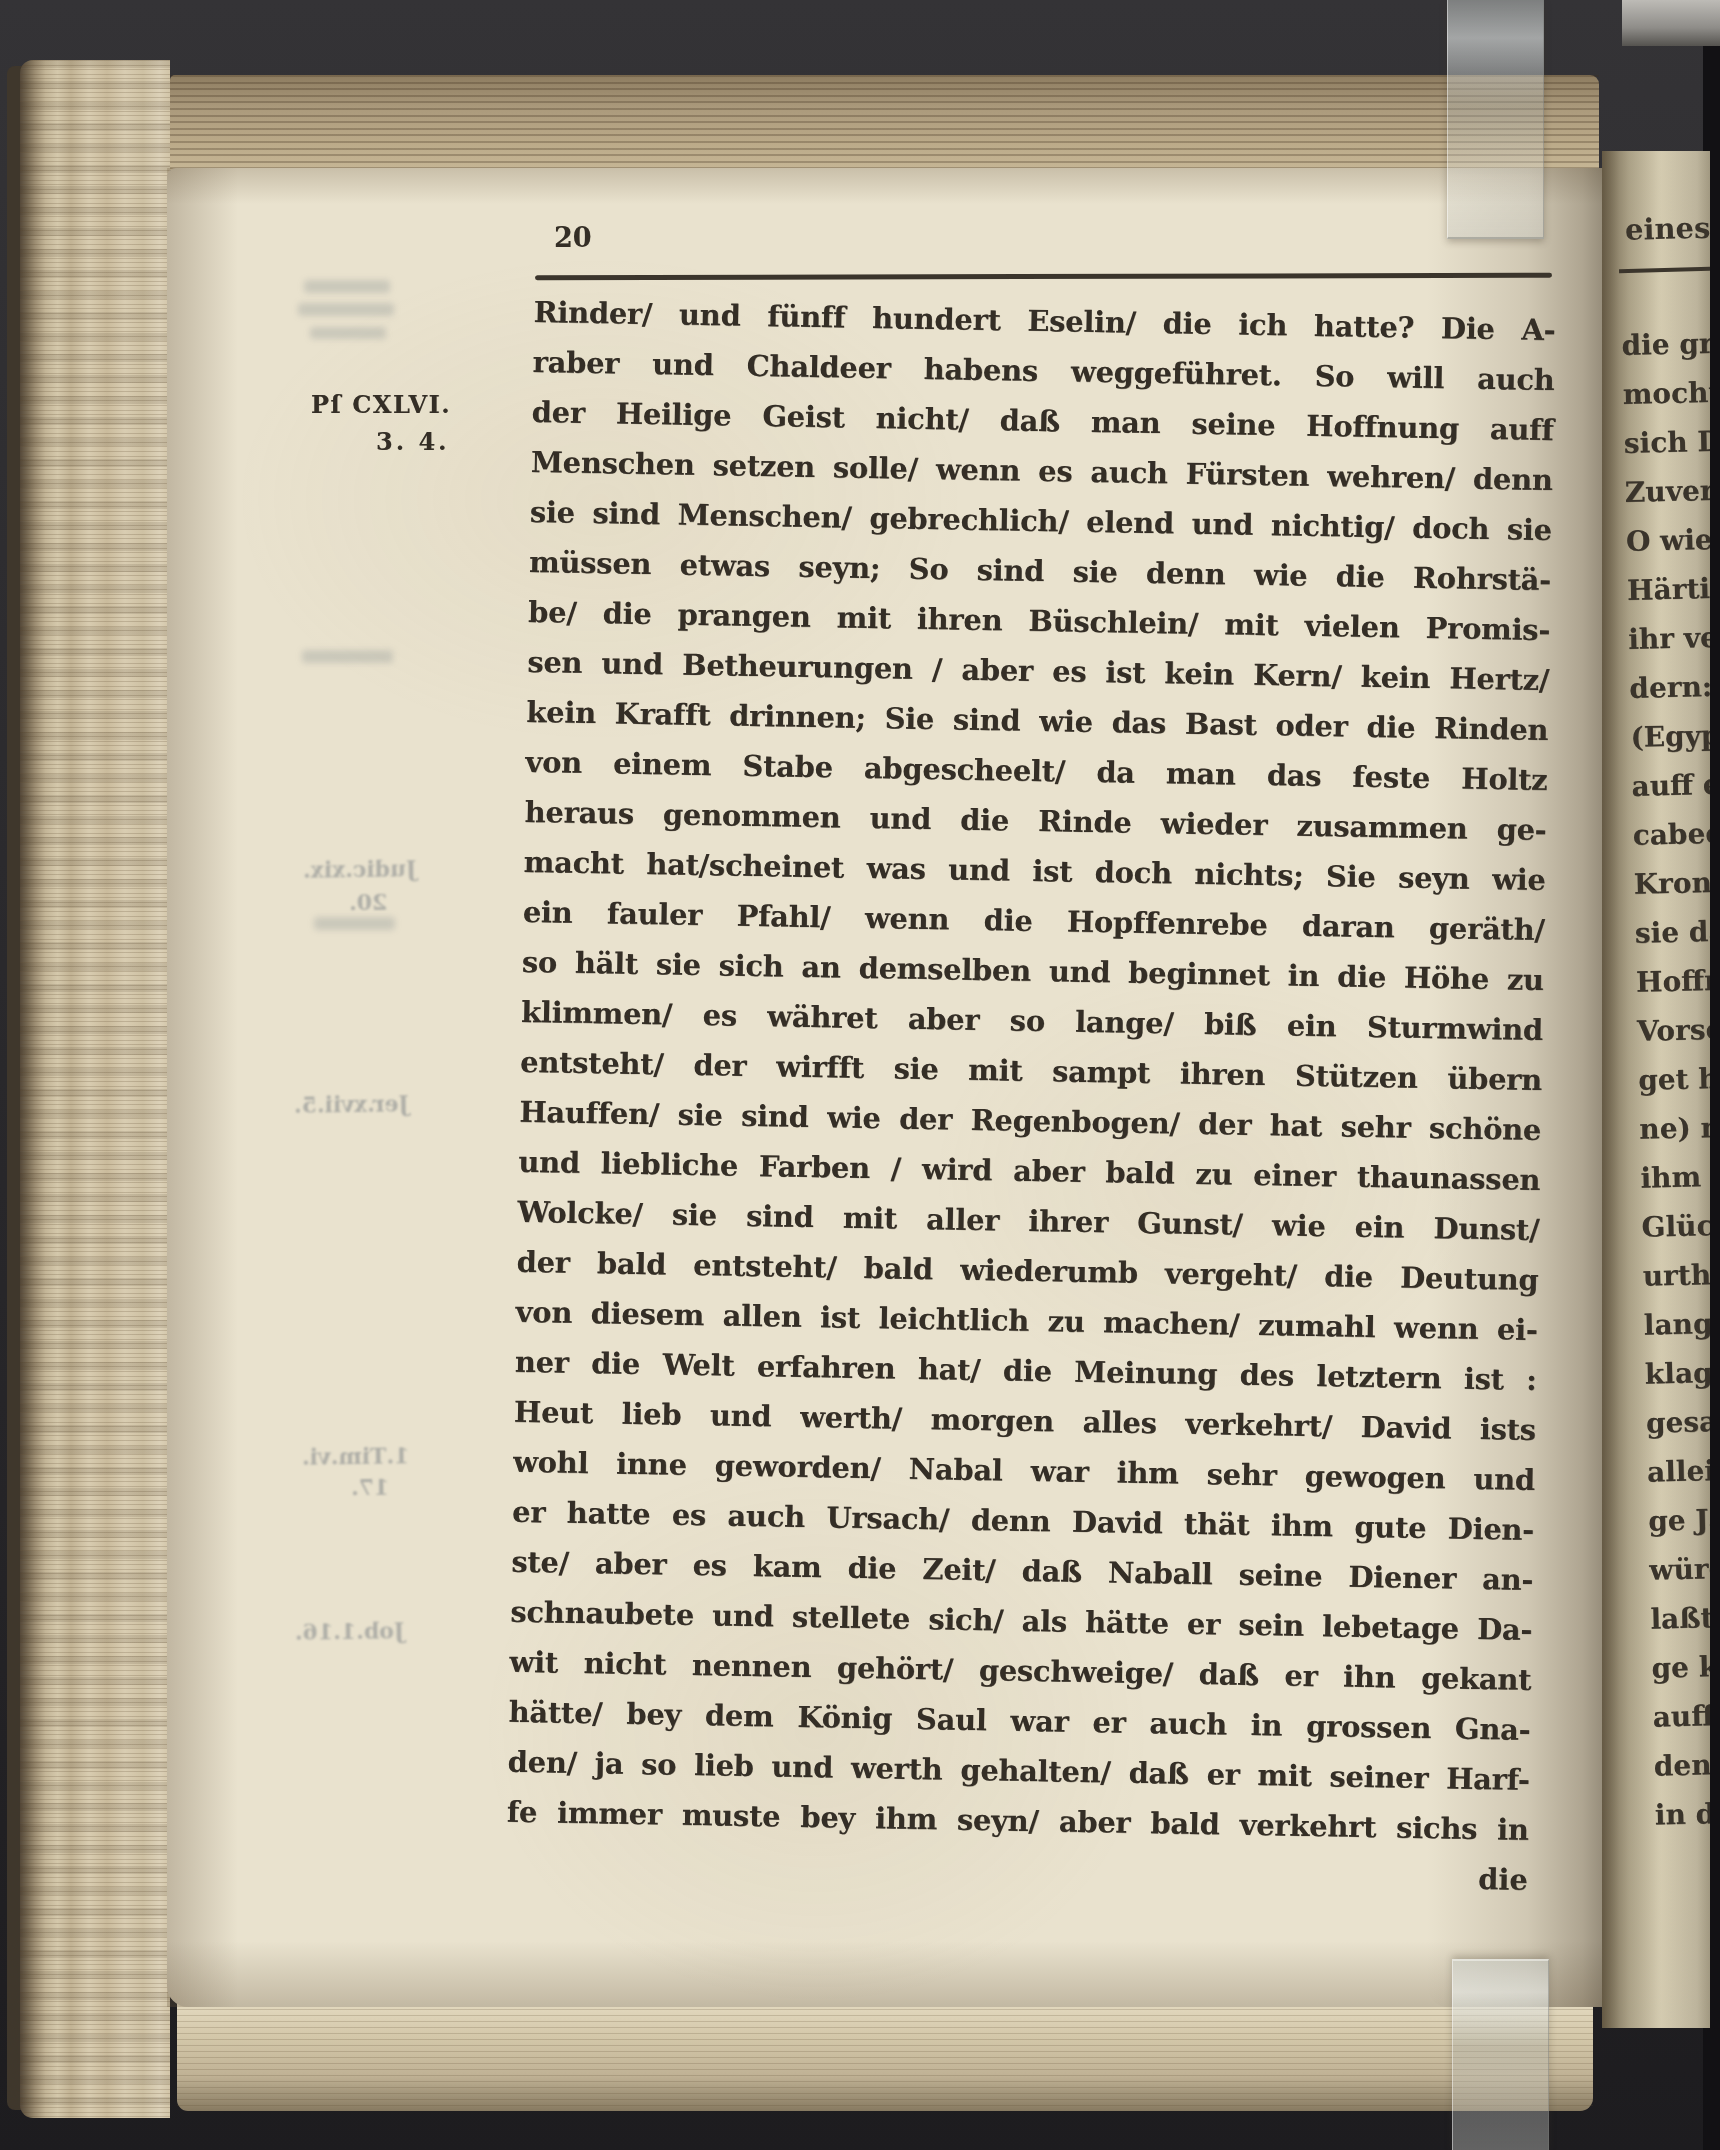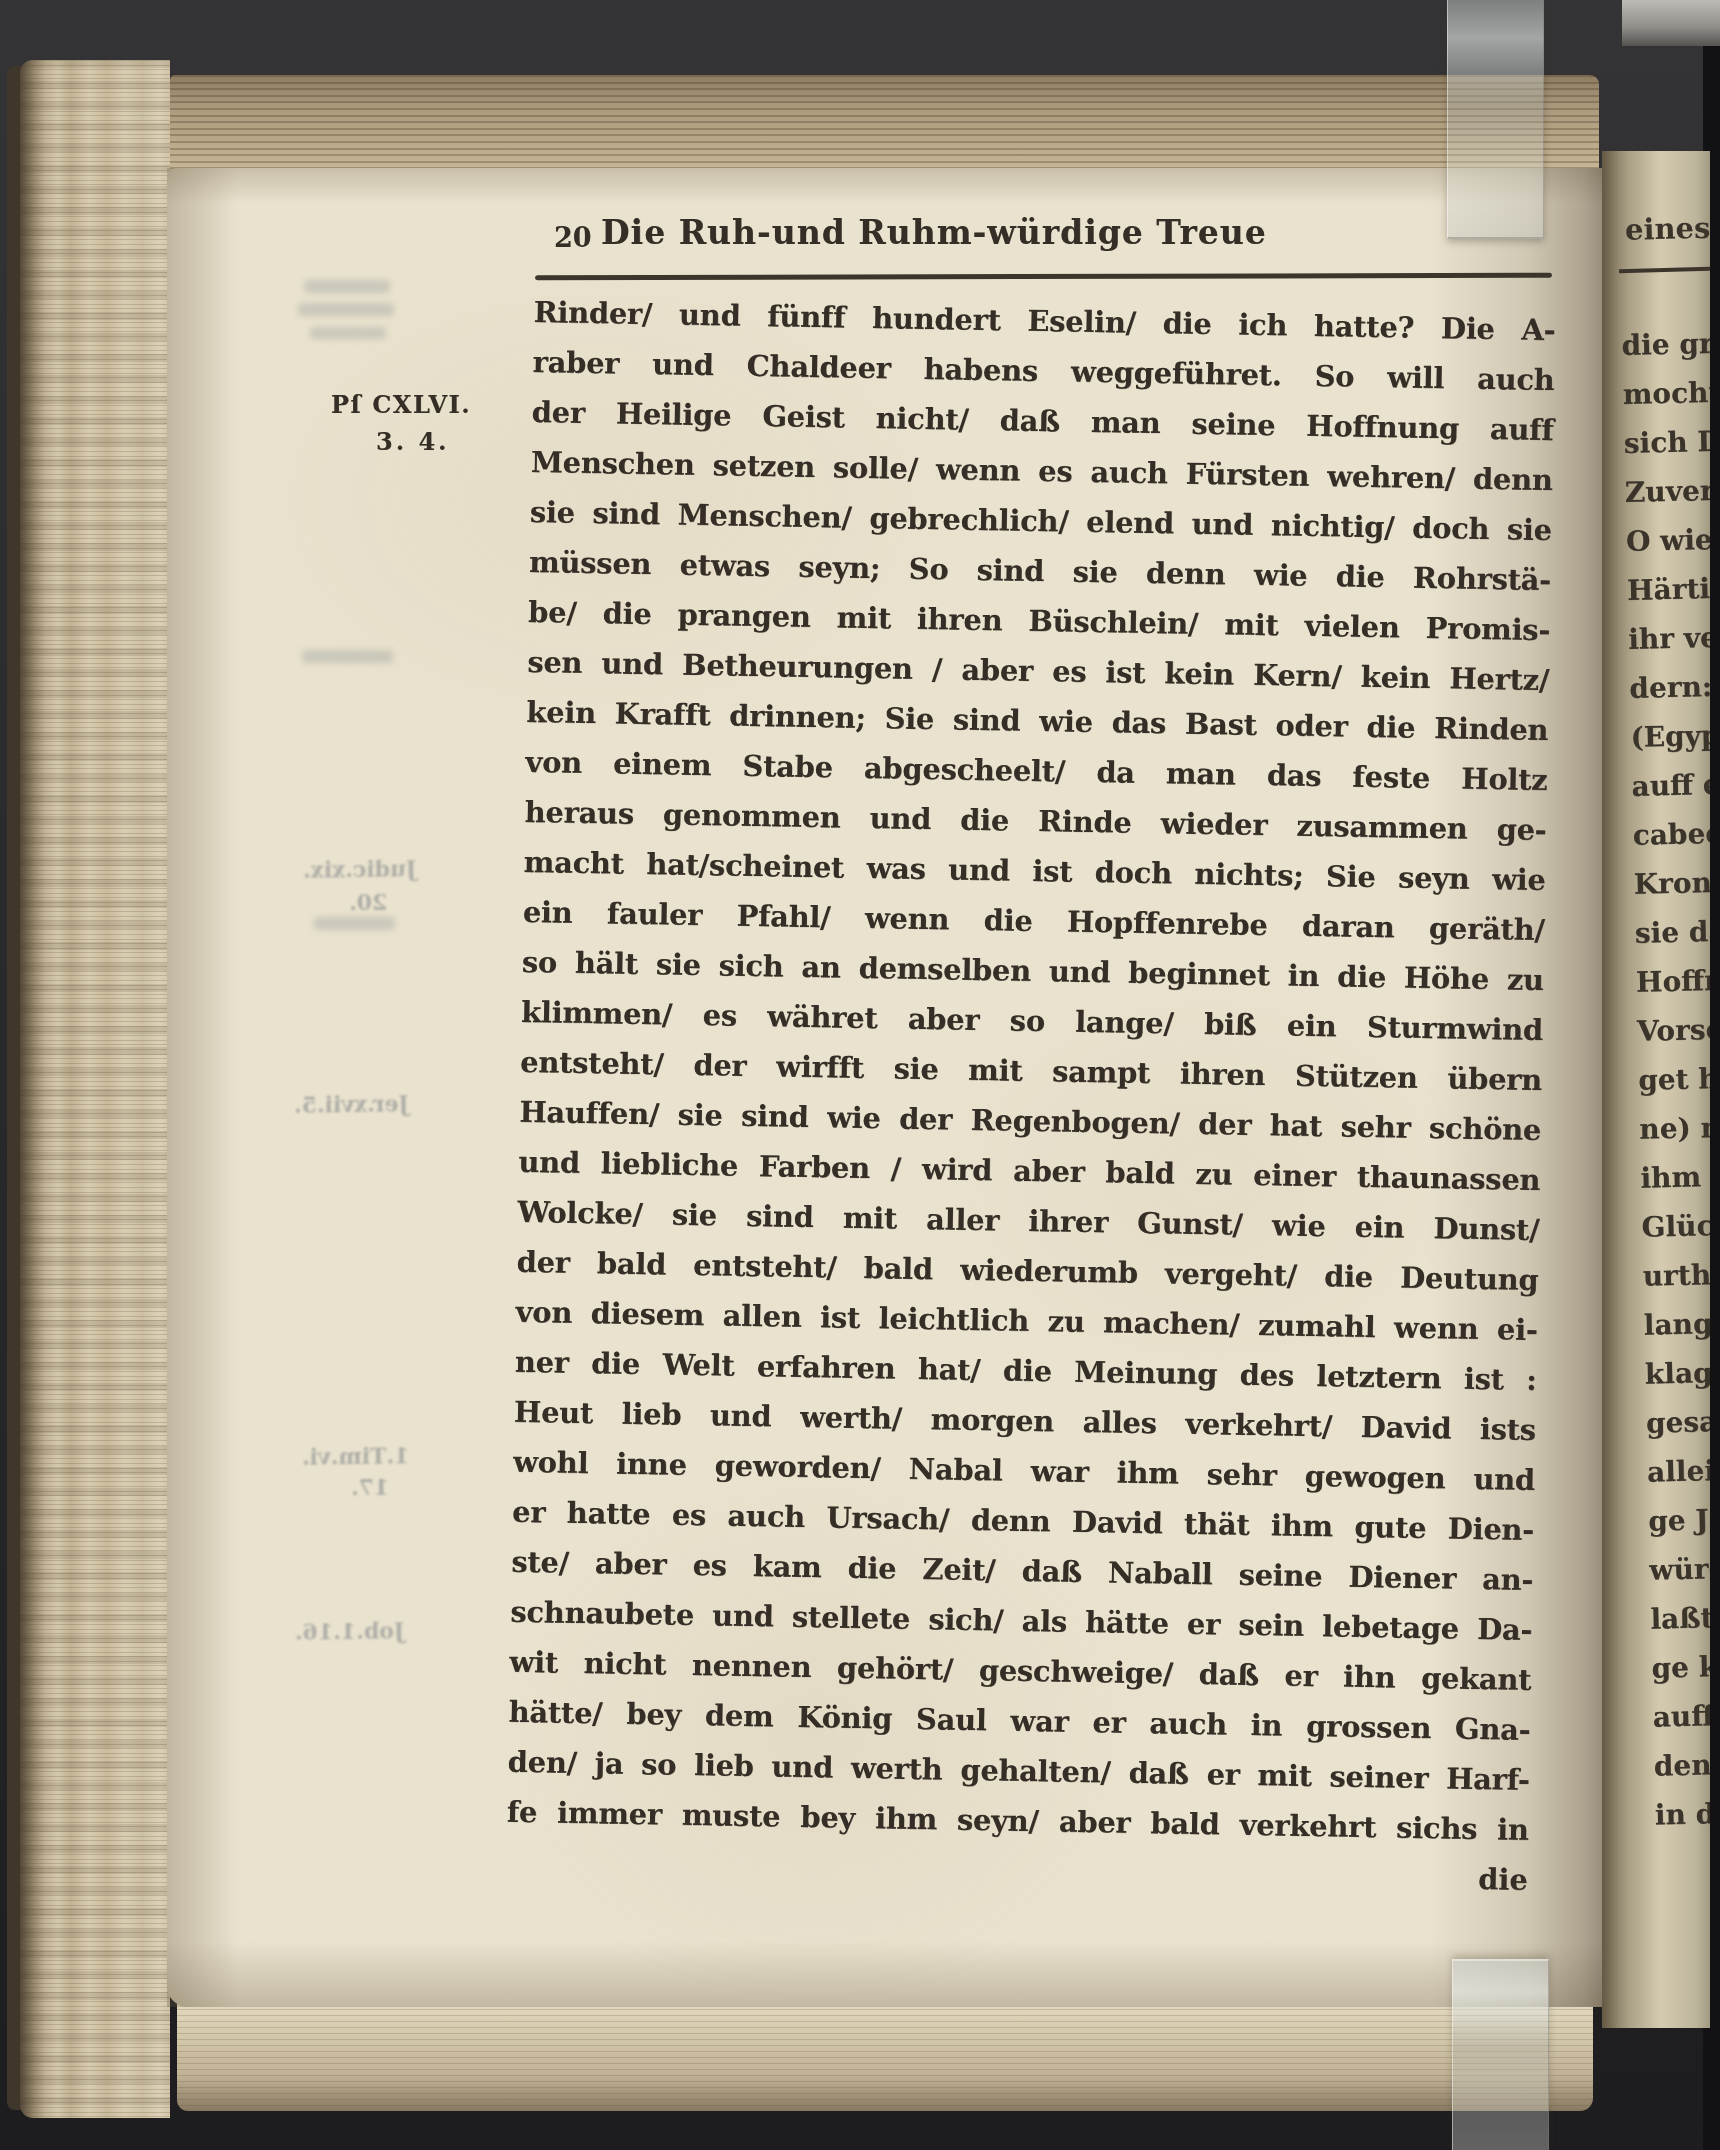--- a/index.html
+++ b/index.html
@@ -41,21 +41,21 @@
   .top-shade{position:absolute;left:0;right:0;top:0;height:36px;
     background:linear-gradient(180deg,rgba(110,92,64,.26),rgba(0,0,0,0));}
   .bottom-shade{position:absolute;left:0;right:0;bottom:0;height:66px;
     background:linear-gradient(0deg,rgba(105,88,62,.30),rgba(0,0,0,0));}
 
   
   .ink{color:#342e26;text-shadow:0.3px 0.3px 0 rgba(52,46,36,.45);}
   .page-number{position:absolute;left:554px;top:222px;font-size:27px;font-weight:700;}
   .running-title{position:absolute;left:601px;top:213px;font-size:33px;font-weight:700;letter-spacing:1px;white-space:nowrap;}
   .header-rule{position:absolute;left:535px;top:274px;width:1017px;height:4.6px;background:#3b352c;border-radius:2.5px;transform:rotate(-.15deg);}
-  .margin-note-1{position:absolute;left:331px;top:390px;font-size:24px;font-weight:700;letter-spacing:1.5px;white-space:nowrap;}
+  .margin-note-1{position:absolute;left:311px;top:390px;font-size:24px;font-weight:700;letter-spacing:1.5px;white-space:nowrap;}
   .margin-note-2{position:absolute;left:376px;top:427px;font-size:24px;font-weight:700;letter-spacing:3px;}
 
   .body-block{position:absolute;left:534px;top:287px;width:1022px;transform:rotate(1.02deg);transform-origin:0 0;}
   .body-line{font-size:29px;line-height:50px;font-weight:700;color:#342e26;
              text-align:justify;text-align-last:justify;letter-spacing:-0.3px;word-spacing:2.5px;
              text-shadow:0.3px 0.3px 0 rgba(52,46,36,.4);}
   .catchword{font-size:29px;line-height:50px;font-weight:700;color:#342e26;text-align:right;
              text-shadow:0.3px 0.3px 0 rgba(52,46,36,.4);}
 
   
@@ -98,21 +98,20 @@
 
   <div class="page-main">
     <div class="grain"></div>
     <div class="left-shade"></div>
     <div class="top-shade"></div>
     <div class="bottom-shade"></div>
     <div class="gutter-shade"></div>
   </div>
 
   <div class="page-number ink">20</div>
-  <div class="running-title ink">Die Ruh-und Ruhm-würdige Treue</div>
   <div class="header-rule"></div>
 
   <div class="margin-note-1 ink">Pſ CXLVI.</div>
   <div class="margin-note-2 ink">3. 4.</div>
 
   <div class="smudge" style="left:304px;top:280px;width:86px;height:13px;"></div>
   <div class="smudge" style="left:298px;top:303px;width:96px;height:13px;"></div>
   <div class="smudge" style="left:310px;top:327px;width:76px;height:12px;"></div>
   <div class="smudge" style="left:302px;top:650px;width:91px;height:13px;"></div>
   <div class="ghost" style="left:303px;top:856px;font-size:22px;">Judic.xix.</div>

